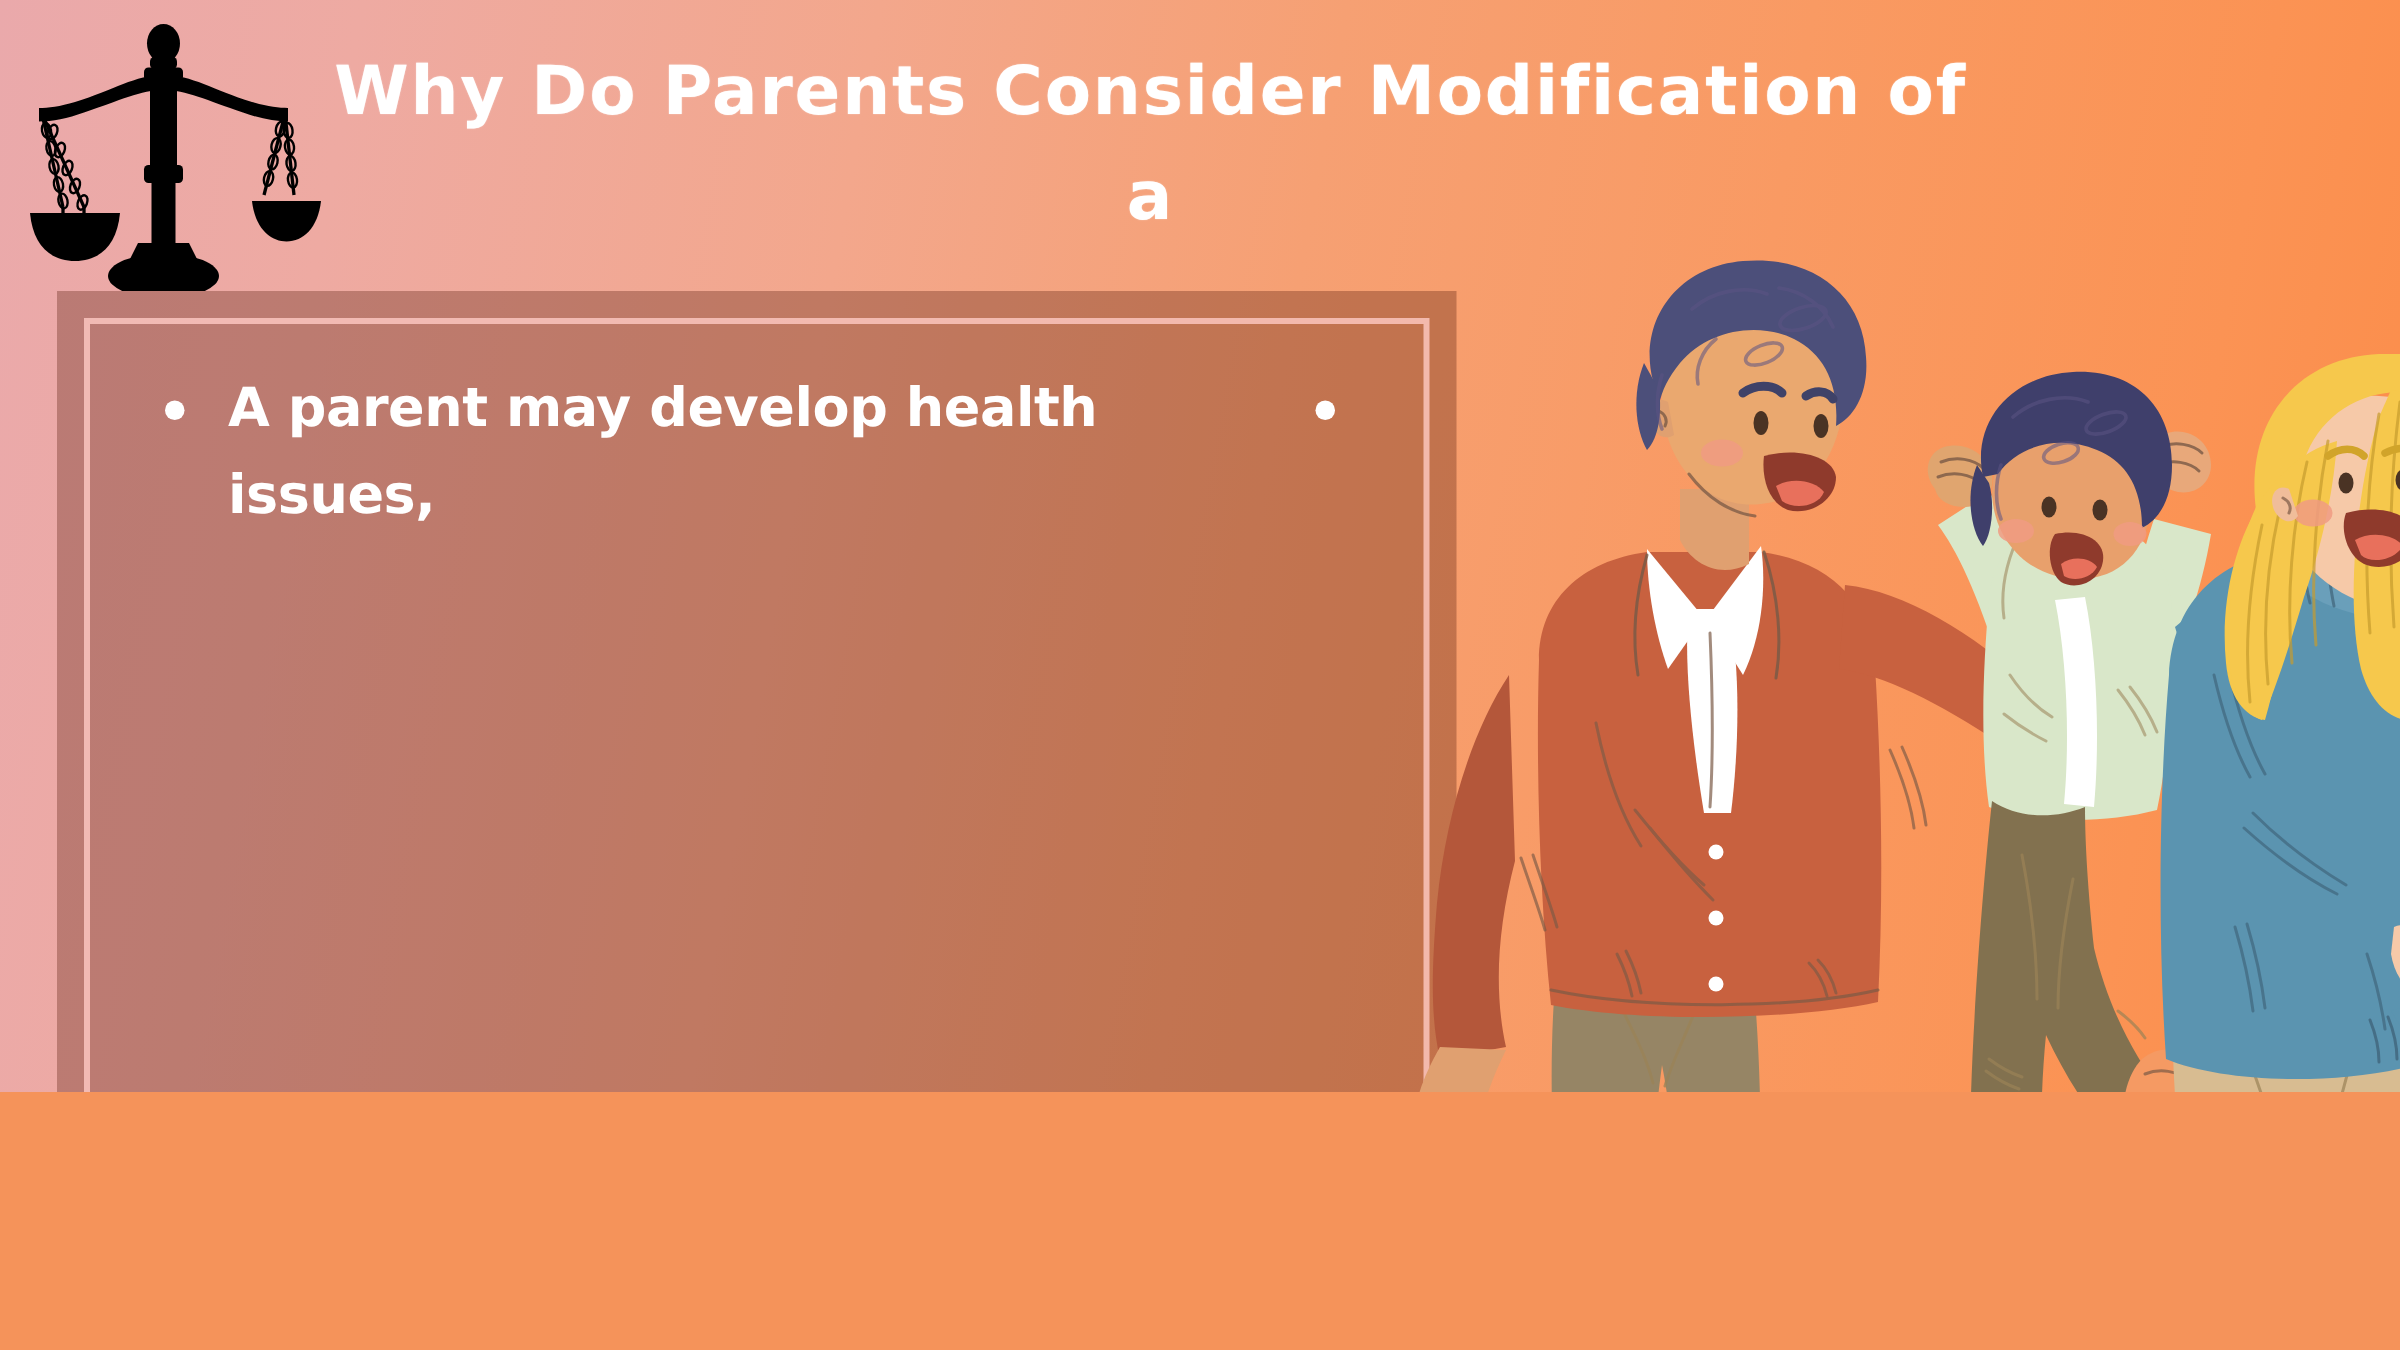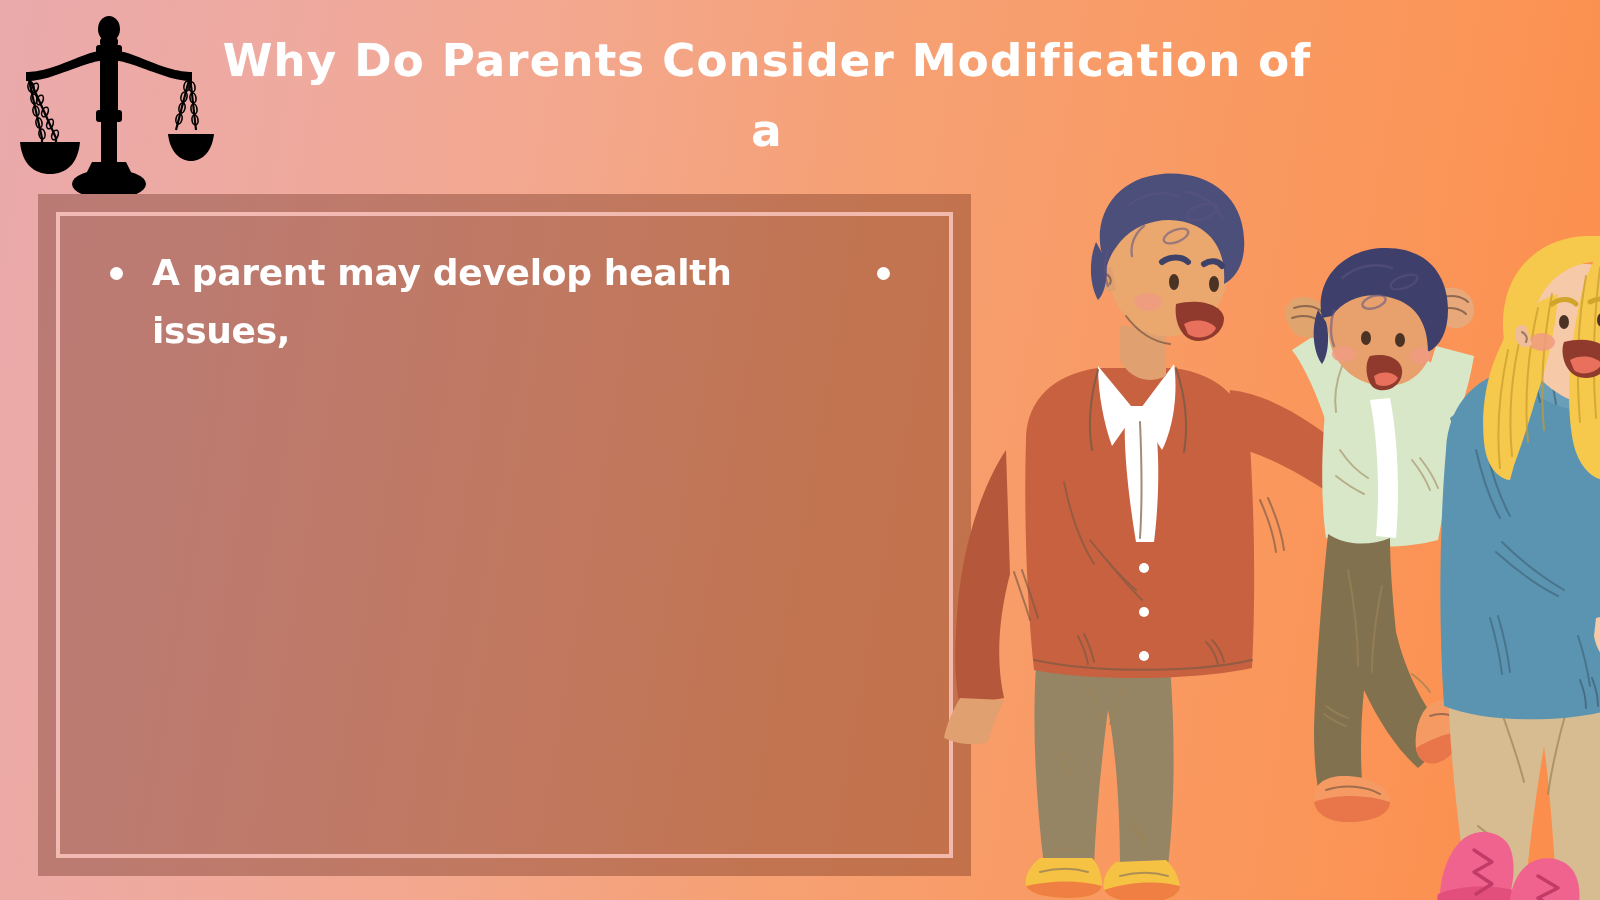--- a/index.html
+++ b/index.html
@@ -2,21 +2,21 @@
 <html><head>
 <meta charset="utf-8">
 <style>
   html,body{margin:0;padding:0;}
   body{
     width:1600px;height:900px;overflow:hidden;
     font-family:"Liberation Sans",sans-serif;
     background:#f5935a;
   }
   #stage{
-    position:relative;width:1600px;height:900px;overflow:hidden;
+    position:relative;width:1600px;height:728px;overflow:hidden;
     background:linear-gradient(100deg,#eaa9ab 0%,#eeaaa2 14%,#f3a78c 34%,#f6a073 52%,#f99a63 70%,#fb9354 88%,#fb8c49 100%);
   }
 
   
   #scales{position:absolute;left:4px;top:12px;width:210px;height:182px;}
 
   
   #title{
     position:absolute;left:222px;top:26px;width:1090px;
     text-align:center;color:#ffffff;

